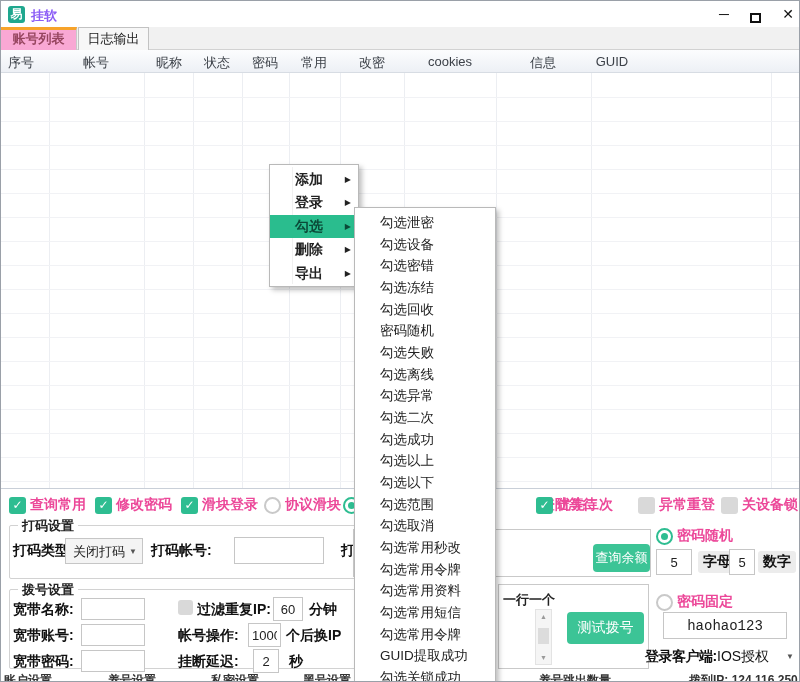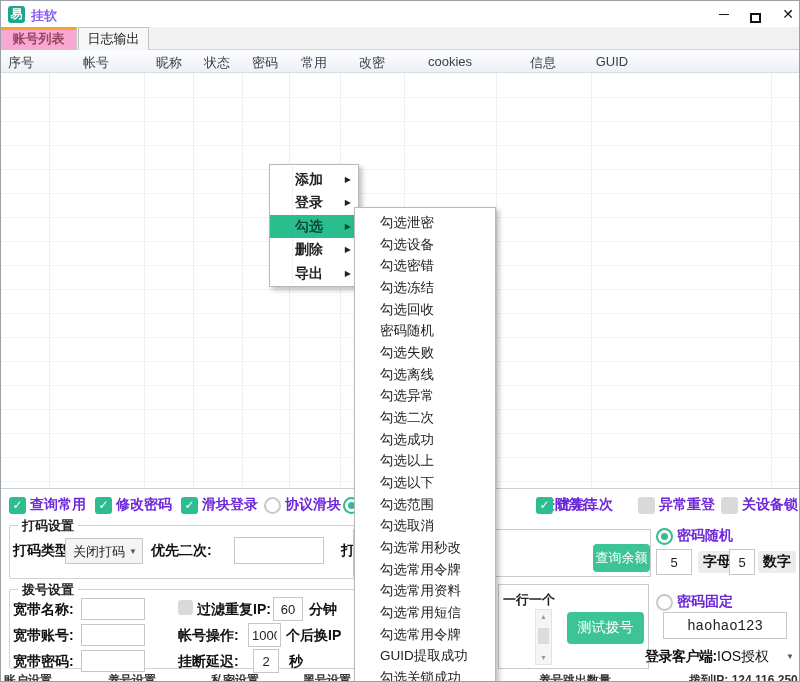--- a/index.html
+++ b/index.html
@@ -36,21 +36,21 @@
   .grid { position:absolute; left:0; top:72px; width:100%; height:415px; background:#fff; }
   .vline { position:absolute; top:0; width:1px; height:100%; background:#eceef2; }
   .hline { position:absolute; left:0; width:100%; height:1px; background:#f1f2f5; }
 
   
   .bottom { position:absolute; left:0; top:487px; width:100%; height:195px; background:#fff;
             border-top:1px solid #c9cfd8; }
 
   
   .opt { position:absolute; top:495px; display:flex; align-items:center; gap:4px; height:18px; }
-  .opt .lbl { font-size:14px; font-weight:600; color:#6d28d9; white-space:nowrap; }
+  .opt .lbl { font-size:14px; font-weight:600; color:#ec4899; white-space:nowrap; }
   .cb { width:17px; height:17px; border-radius:3px; background:#d9d9d9; position:relative; flex:none; }
   .cb.on { background:#2ebd91; }
   .cb.on::after { content:attr(data-glyph); position:absolute; left:0; top:0; width:100%; height:100%;
                   color:#fff; font-size:12px; font-weight:bold; text-align:center; line-height:17px; }
   .rd { width:17px; height:17px; border-radius:50%; background:#fff; border:2px solid #c9c9c9; position:relative; flex:none; }
   .rd.on { border-color:#2ebd91; }
   .rd.on::after { content:""; position:absolute; left:3px; top:3px; width:7px; height:7px; border-radius:50%; background:#2ebd91; }
 
   
   .groupbox { position:absolute; border:1px solid #d2d2d2; border-radius:2px; background:#fff; }
@@ -198,21 +198,21 @@
     </div>
 
   <div class="groupbox" style="left:8px; top:524px; width:472px; height:54px;">
     <div class="legend">打码设置</div>
   </div>
   <div class="flabel" style="left:12px; top:541px;">打码类型:</div>
   <div class="combo" style="left:64px; top:537px; width:78px; height:26px;">
     <span class="val">关闭打码</span>
     <span class="arr">▼</span>
   </div>
-  <div class="flabel" style="left:150px; top:541px;">优先二次:</div>
+  <div class="flabel" style="left:150px; top:541px;">打码帐号:</div>
   <input class="tinput" style="left: 233px; top: 536px; width: 90px; height: 27px;" value="">
   <div class="flabel" style="left:340px; top:541px;">打</div>
   <div class="abs" style="left:352px; top:528px; width:298px; height:48px; background:#fff; border:1px solid #c9c9c9;"></div>
   <button class="btn" style="left:592px; top:543px; width:57px; height:28px;">查询余额</button>
 
   <div class="opt" style="left:655px; top:526px;">
     <span class="rd on"></span>
     <span class="lbl">密码随机</span>
   </div>
   <input class="tinput center" style="left: 655px; top: 548px; width: 36px; height: 26px;" value="5">

